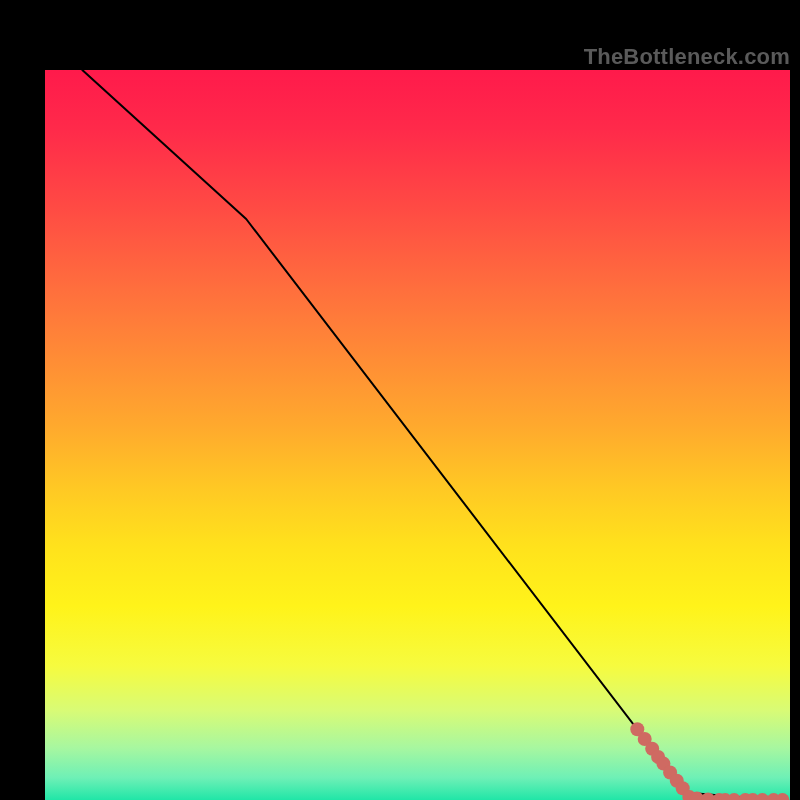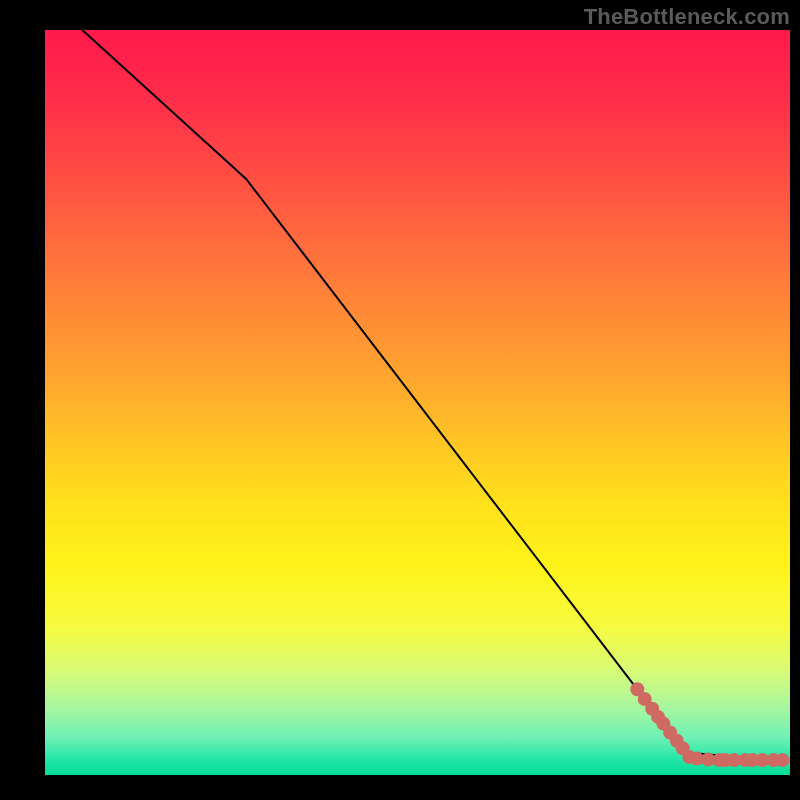--- a/index.html
+++ b/index.html
@@ -9,20 +9,21 @@
     height: 800px;
     background: #000;
     font-family: Arial, Helvetica, sans-serif;
     overflow: hidden;
   }
   .frame {
     position: relative;
     width: 800px;
     height: 568px;
     background: #000;
+    margin-top: 40px;
   }
   .attribution {
     position: absolute;
     top: 4px;
     right: 10px;
     color: #5a5a5a;
     font-size: 22px;
     font-weight: 600;
     letter-spacing: 0.2px;
   }

